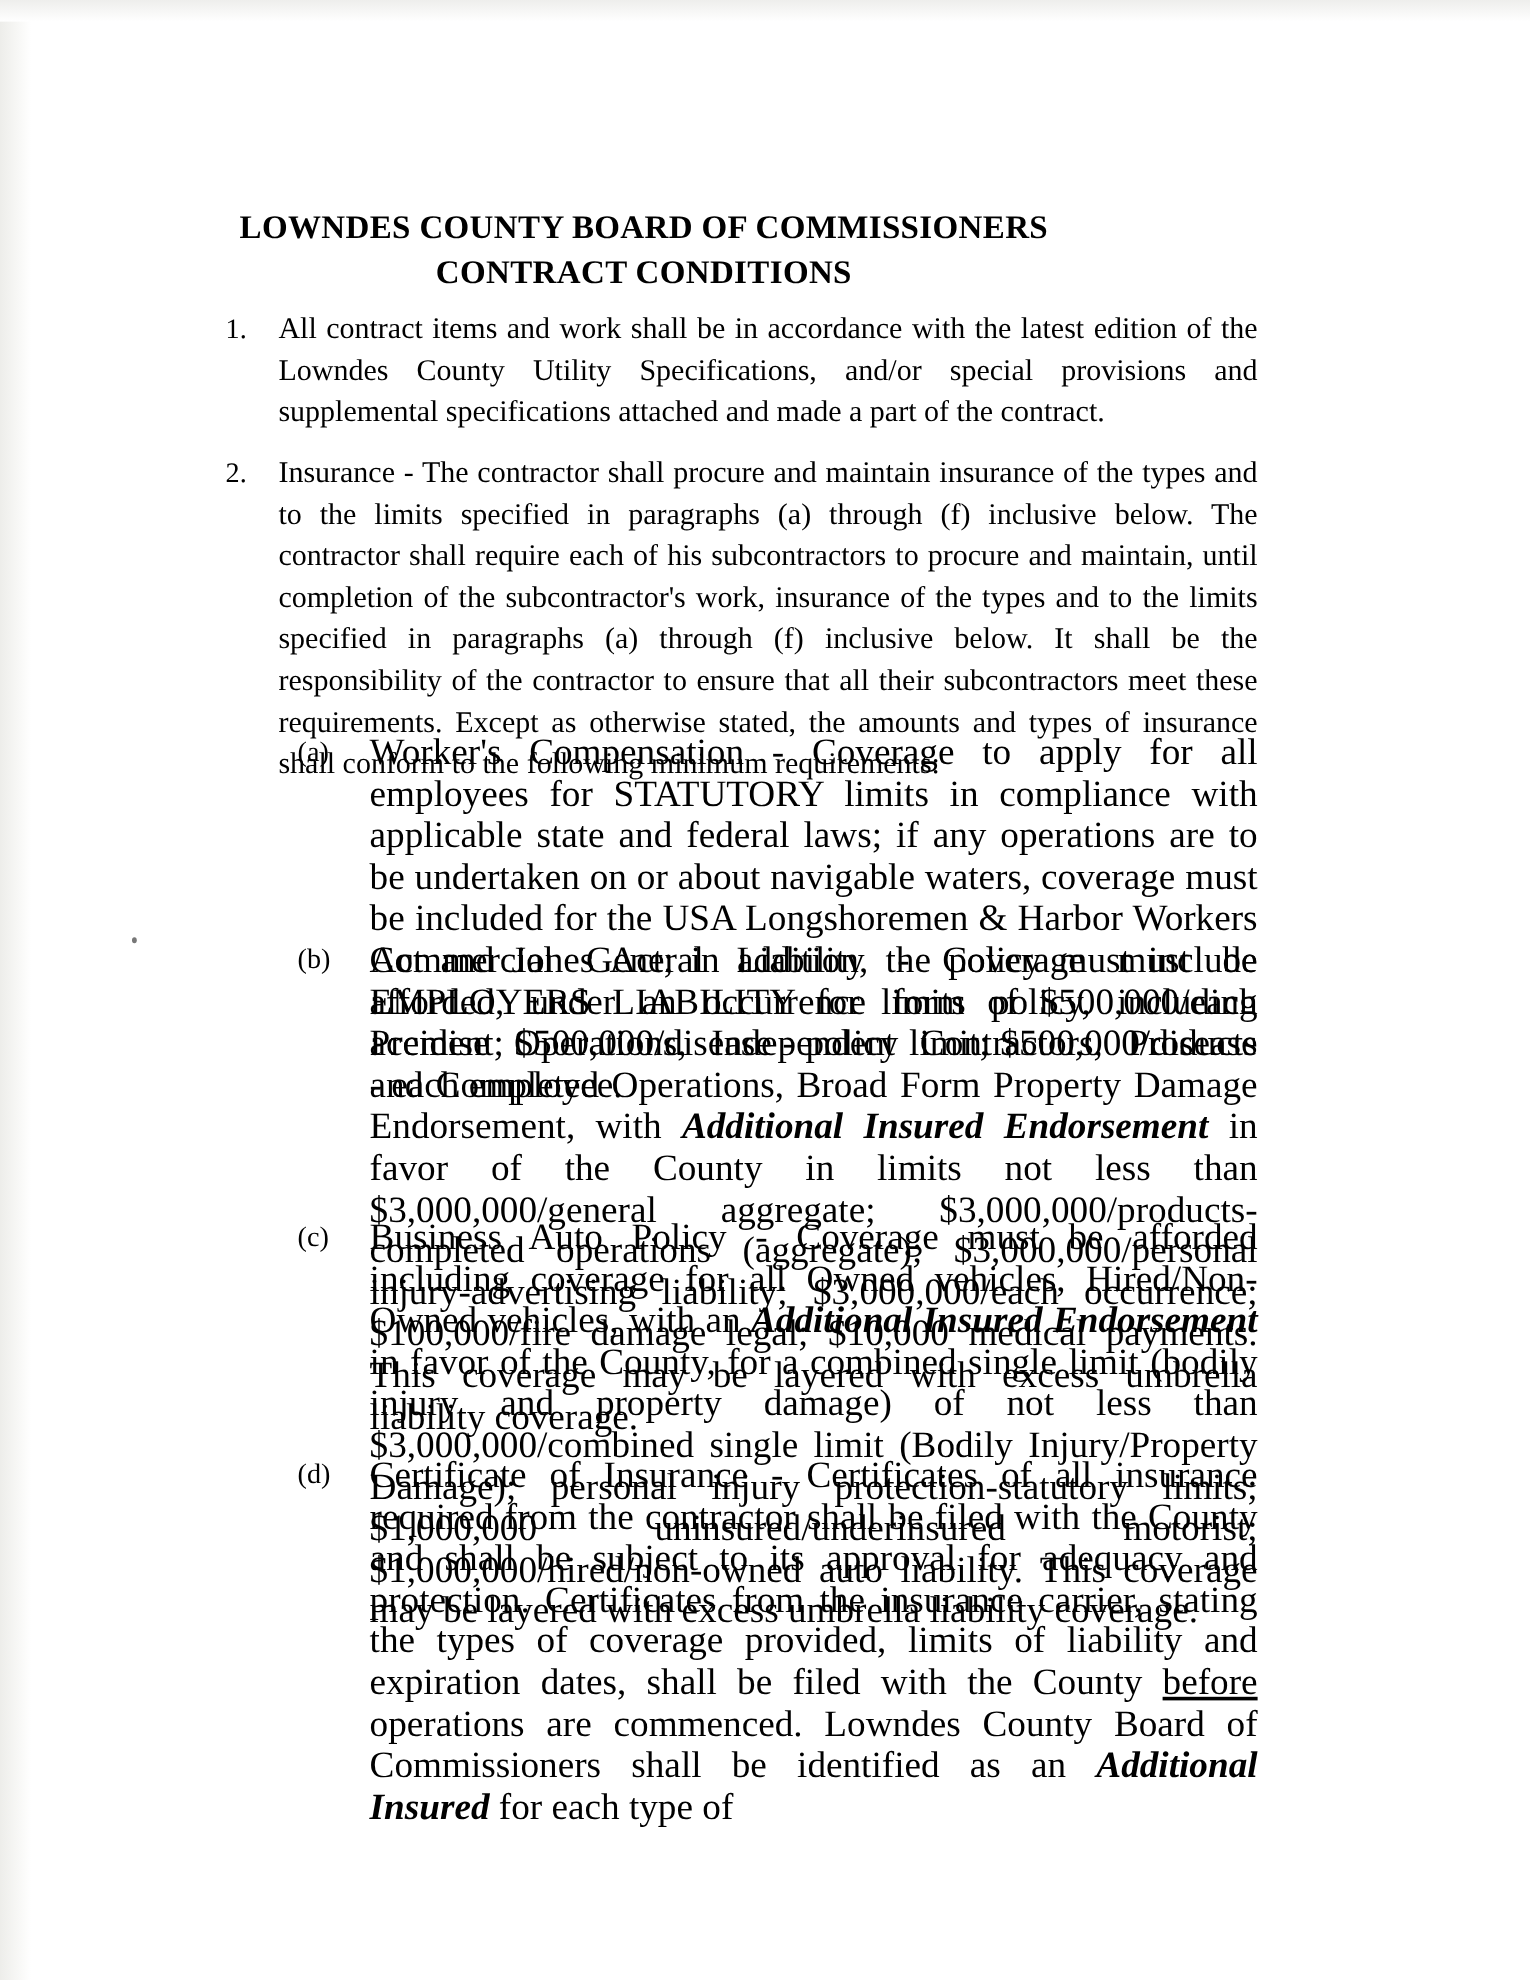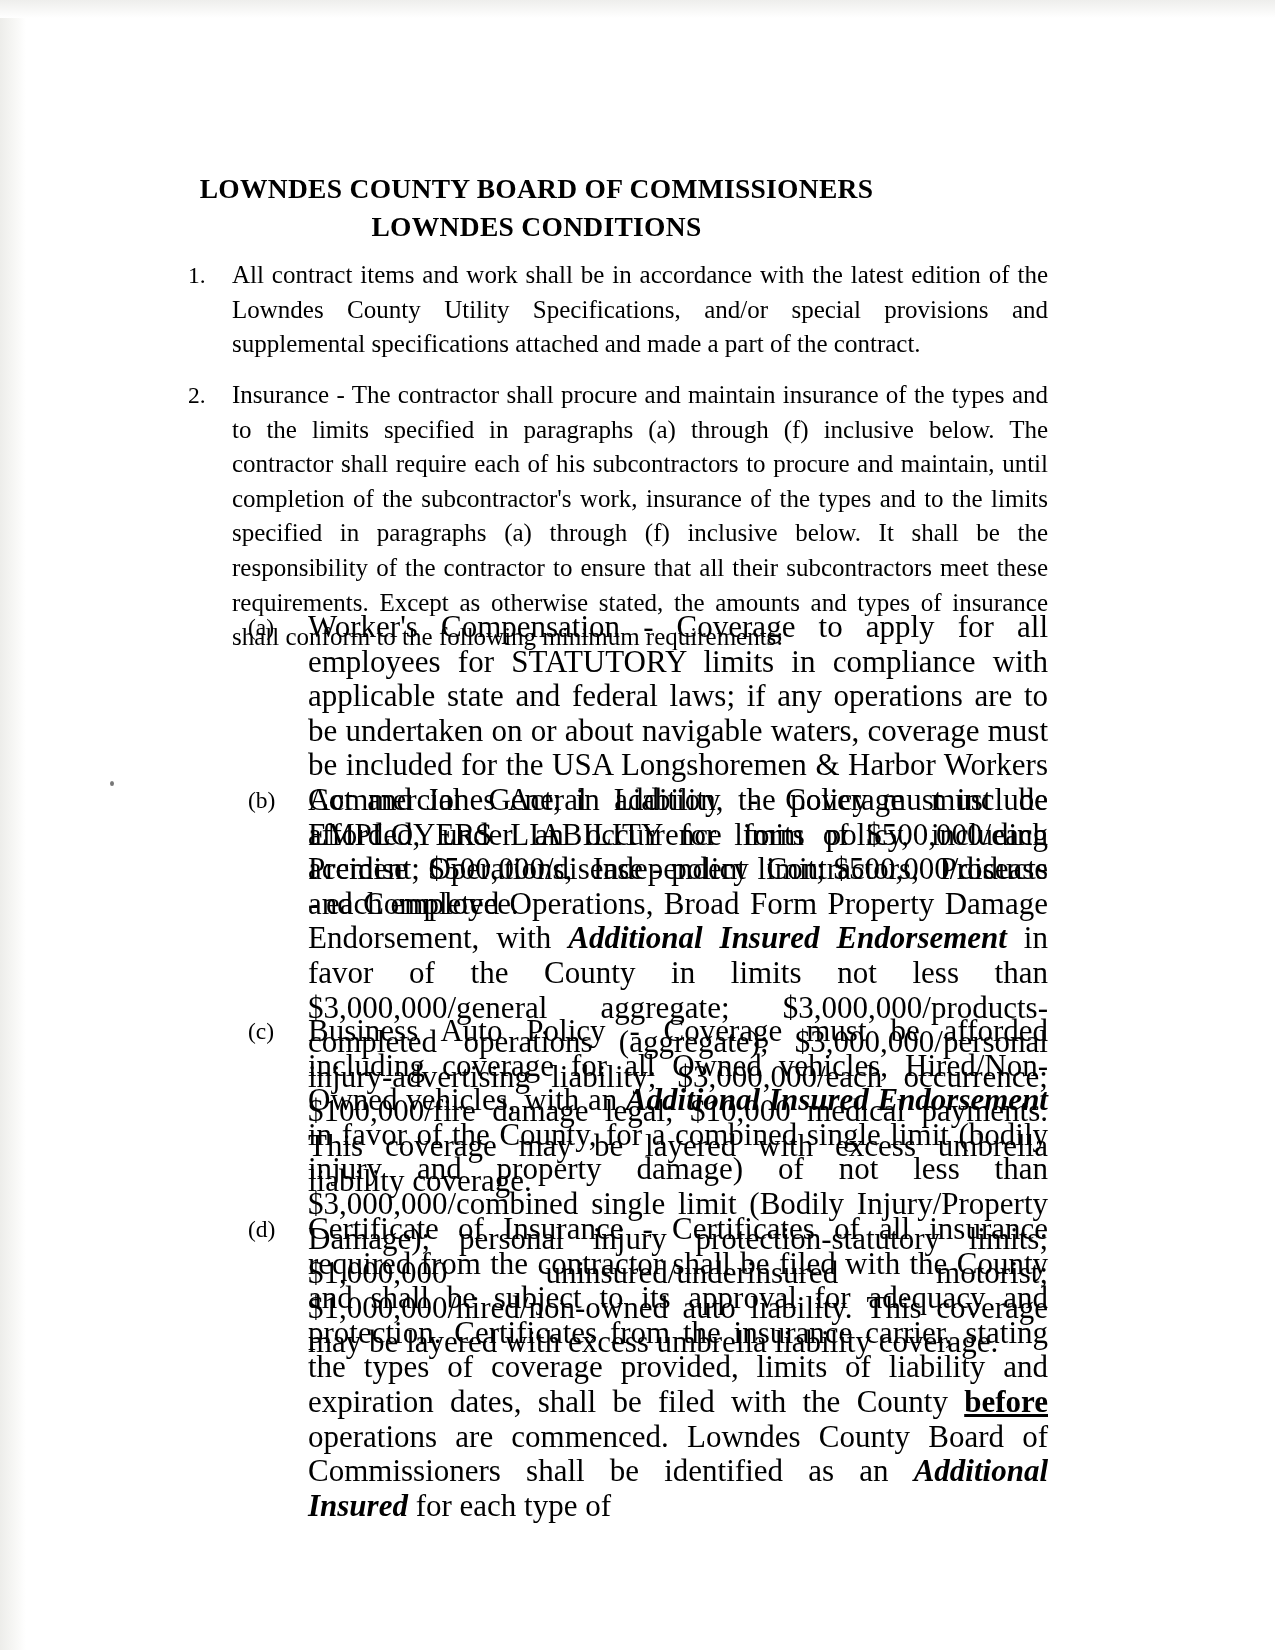--- a/index.html
+++ b/index.html
@@ -112,21 +112,21 @@
     text-justify: inter-word;
     hyphens: none;
   }
 
   #sub-a { top: 610px; }
   #sub-b { top: 783px; }
   #sub-c { top: 1014px; }
   #sub-d { top: 1212px; }
 
   b, .bold { font-weight: bold; font-style: italic; }
-  u, .underline { text-decoration: underline; font-weight: bold; }
+  u, .underline { text-decoration: underline; }
 
   .speck {
     position: absolute;
     left: 110px;
     top: 781px;
     width: 4px;
     height: 5px;
     background: #4a4a4a;
     border-radius: 50%;
     opacity: 0.75;
@@ -138,21 +138,21 @@
 <div class="page">
   <div class="scan-edge-left"></div>
   <div class="scan-edge-top"></div>
 
   <div class="speck"></div>
 
   <div class="content">
 
     <div class="title-block">
       <div class="title-line">LOWNDES COUNTY BOARD OF COMMISSIONERS</div>
-      <div class="title-line">LOWNDES CONDITIONS</div>
+      <div class="title-line">CONTRACT CONDITIONS</div>
     </div>
 
     <div class="num-item" id="item-1">
       <div class="marker">1.</div>
       <div class="body">All contract items and work shall be in accordance with the latest edition of the Lowndes County Utility Specifications, and/or special provisions and supplemental specifications attached and made a part of the contract.</div>
     </div>
 
     <div class="num-item" id="item-2">
       <div class="marker">2.</div>
       <div class="body">Insurance - The contractor shall procure and maintain insurance of the types and to the limits specified in paragraphs (a) through (f) inclusive below.  The contractor shall require each of his subcontractors to procure and maintain, until completion of the subcontractor's work, insurance of the types and to the limits specified in paragraphs (a) through (f) inclusive below.  It shall be the responsibility of the contractor to ensure that all their subcontractors meet these requirements. Except as otherwise stated, the amounts and types of insurance shall conform to the following minimum requirements:</div>

